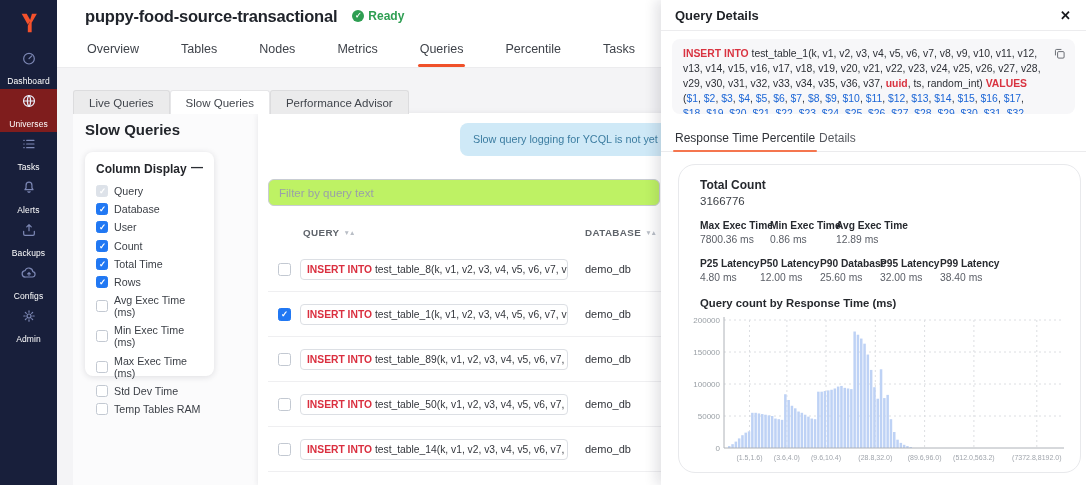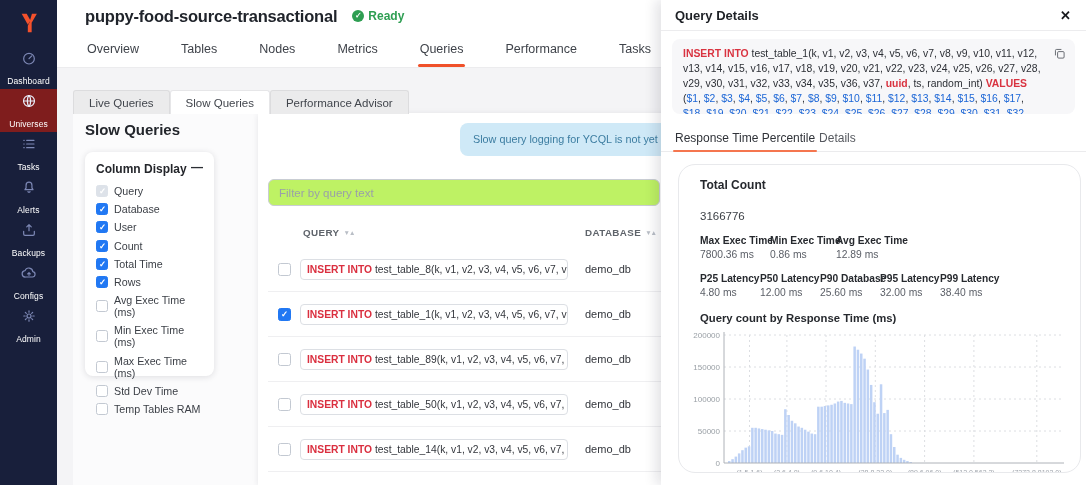--- a/index.html
+++ b/index.html
@@ -66,21 +66,21 @@
   .kwred{color:#d93340;font-weight:700}
   .param{color:#1c66d6}
   .copy{position:absolute;right:9px;top:8px;cursor:pointer}
   .copy svg{width:13px;height:13px;stroke:#565a61;fill:none;stroke-width:1.6;stroke-linejoin:round}
   .d-tabs{position:absolute;left:0;top:125px;width:425px;height:27px;border-bottom:1px solid #ebebed;display:flex;padding-left:12px}
   .d-tab{font-size:12px;color:#55585e;padding:6px 2px;position:relative;cursor:pointer;white-space:nowrap}
   .d-tab.active{color:#303339}
   .d-tab.active::after{content:"";position:absolute;left:0;right:0;bottom:-1px;height:2.5px;background:#f5764f;border-radius:2px}
   .d-card{position:absolute;left:17px;top:164px;width:403px;height:309px;border:1px solid #e8e9ec;border-radius:17px;padding:13px 8px 0 21px;overflow:hidden}
   .tc-label{font-size:12px;font-weight:700;color:#26292e}
-  .tc-value{font-size:11.5px;color:#3c4046;margin-top:18px}
+  .tc-value{font-size:11.5px;color:#3c4046;margin-top:3px}
   .stat-row{display:flex;margin-top:13px}
   .stat b{display:block;font-size:10.2px;color:#26292e;white-space:nowrap}
   .stat span{display:block;font-size:10.3px;color:#5a5e66;margin-top:3px;white-space:nowrap}
   .exec .stat:nth-child(1){width:70px}.exec .stat:nth-child(2){width:66px}
   .pct .stat{width:60px}
   .chart-title{font-size:11.3px;font-weight:700;color:#26292e;margin-top:14px}
   #chart-svg{display:block;margin:4px 0 0 -8px}
 </style>
 </head>
 <body>
@@ -156,21 +156,21 @@
       <span>Ready</span>
     </span>
   </header>
 
   <nav class="nav-tabs" id="nav-tabs">
       <span class="tab">Overview</span>
       <span class="tab">Tables</span>
       <span class="tab">Nodes</span>
       <span class="tab">Metrics</span>
       <span class="tab active">Queries</span>
-      <span class="tab">Performance</span>
+      <span class="tab">Percentile</span>
       <span class="tab">Tasks</span>
       <span class="tab">Backups</span>
       <span class="tab">Health</span>
     </nav>
 
   <div class="subtabs" id="sub-tabs">
       <span class="subtab">Live Queries</span>
       <span class="subtab active">Slow Queries</span>
       <span class="subtab">Performance Advisor</span>
     </div>

